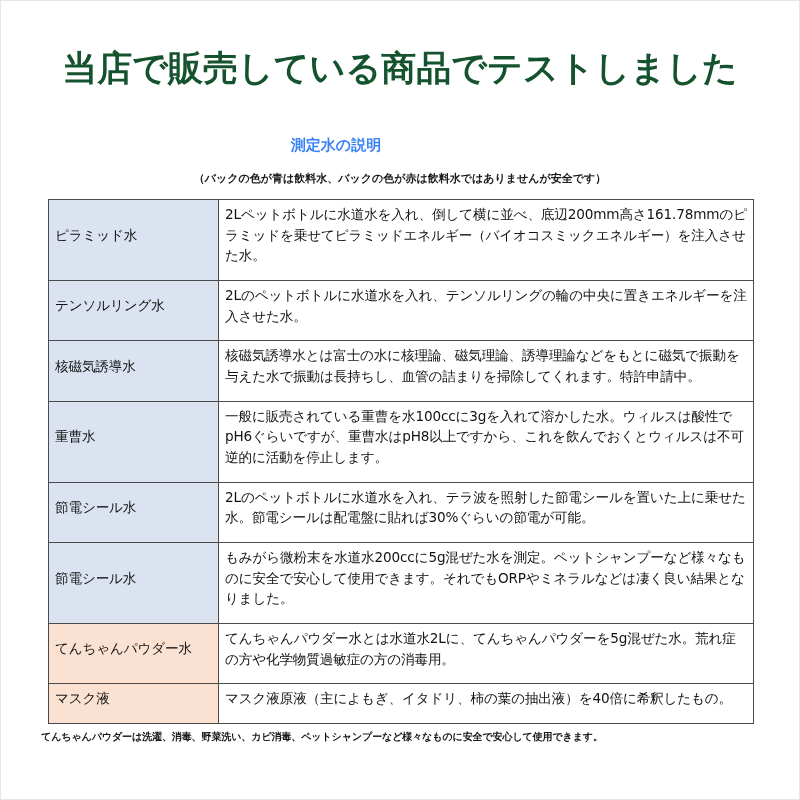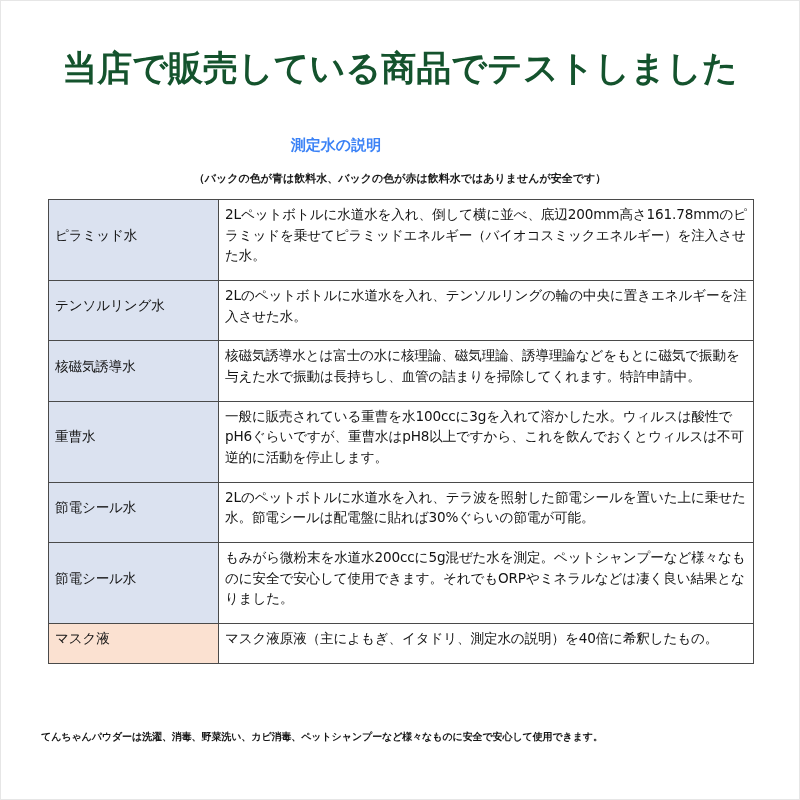--- a/index.html
+++ b/index.html
@@ -143,22 +143,26 @@
           </tr>
           <tr>
             <td class="label blue">節電シール水</td>
             <td class="body">2Lのペットボトルに水道水を入れ、テラ波を照射した節電シールを置いた上に乗せた水。節電シールは配電盤に貼れば30%ぐらいの節電が可能。</td>
           </tr>
           <tr>
             <td class="label blue">節電シール水</td>
             <td class="body">もみがら微粉末を水道水200ccに5g混ぜた水を測定。ペットシャンプーなど様々なものに安全で安心して使用できます。それでもORPやミネラルなどは凄く良い結果となりました。</td>
           </tr>
           <tr>
+            <td class="label peach">てんちゃんパウダー水</td>
+            <td class="body">てんちゃんパウダー水とは水道水2Lに、てんちゃんパウダーを5g混ぜた水。荒れ症の方や化学物質過敏症の方の消毒用。</td>
+          </tr>
+          <tr>
             <td class="label peach">マスク液</td>
-            <td class="body">マスク液原液（主によもぎ、イタドリ、測定水の説明）を40倍に希釈したもの。</td>
+            <td class="body">マスク液原液（主によもぎ、イタドリ、柿の葉の抽出液）を40倍に希釈したもの。</td>
           </tr>
         </tbody>
     </table>
   </div>
 
   <div class="footer">てんちゃんパウダーは洗濯、消毒、野菜洗い、カビ消毒、ペットシャンプーなど様々なものに安全で安心して使用できます。</div>
 
 </div>
 
 </body></html>

